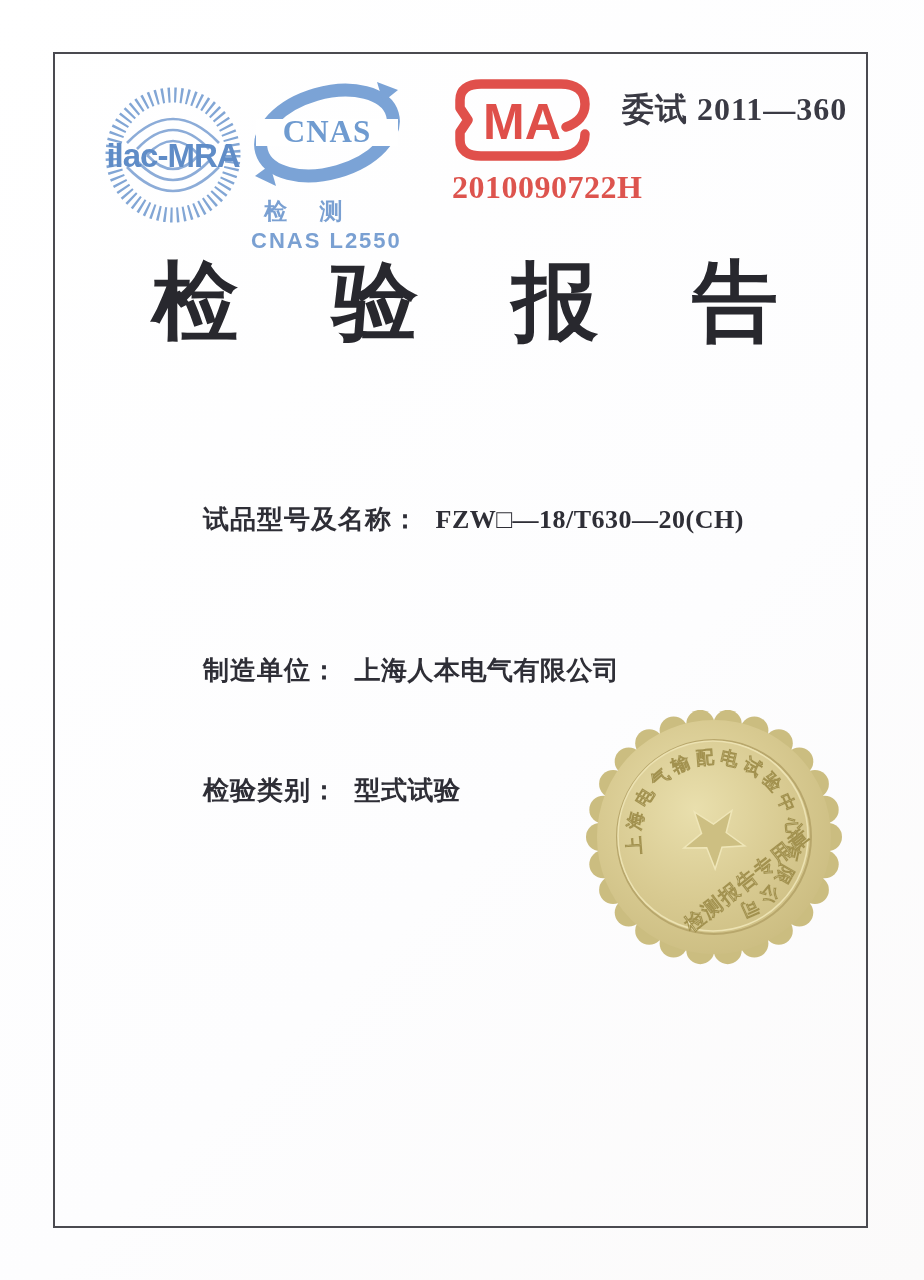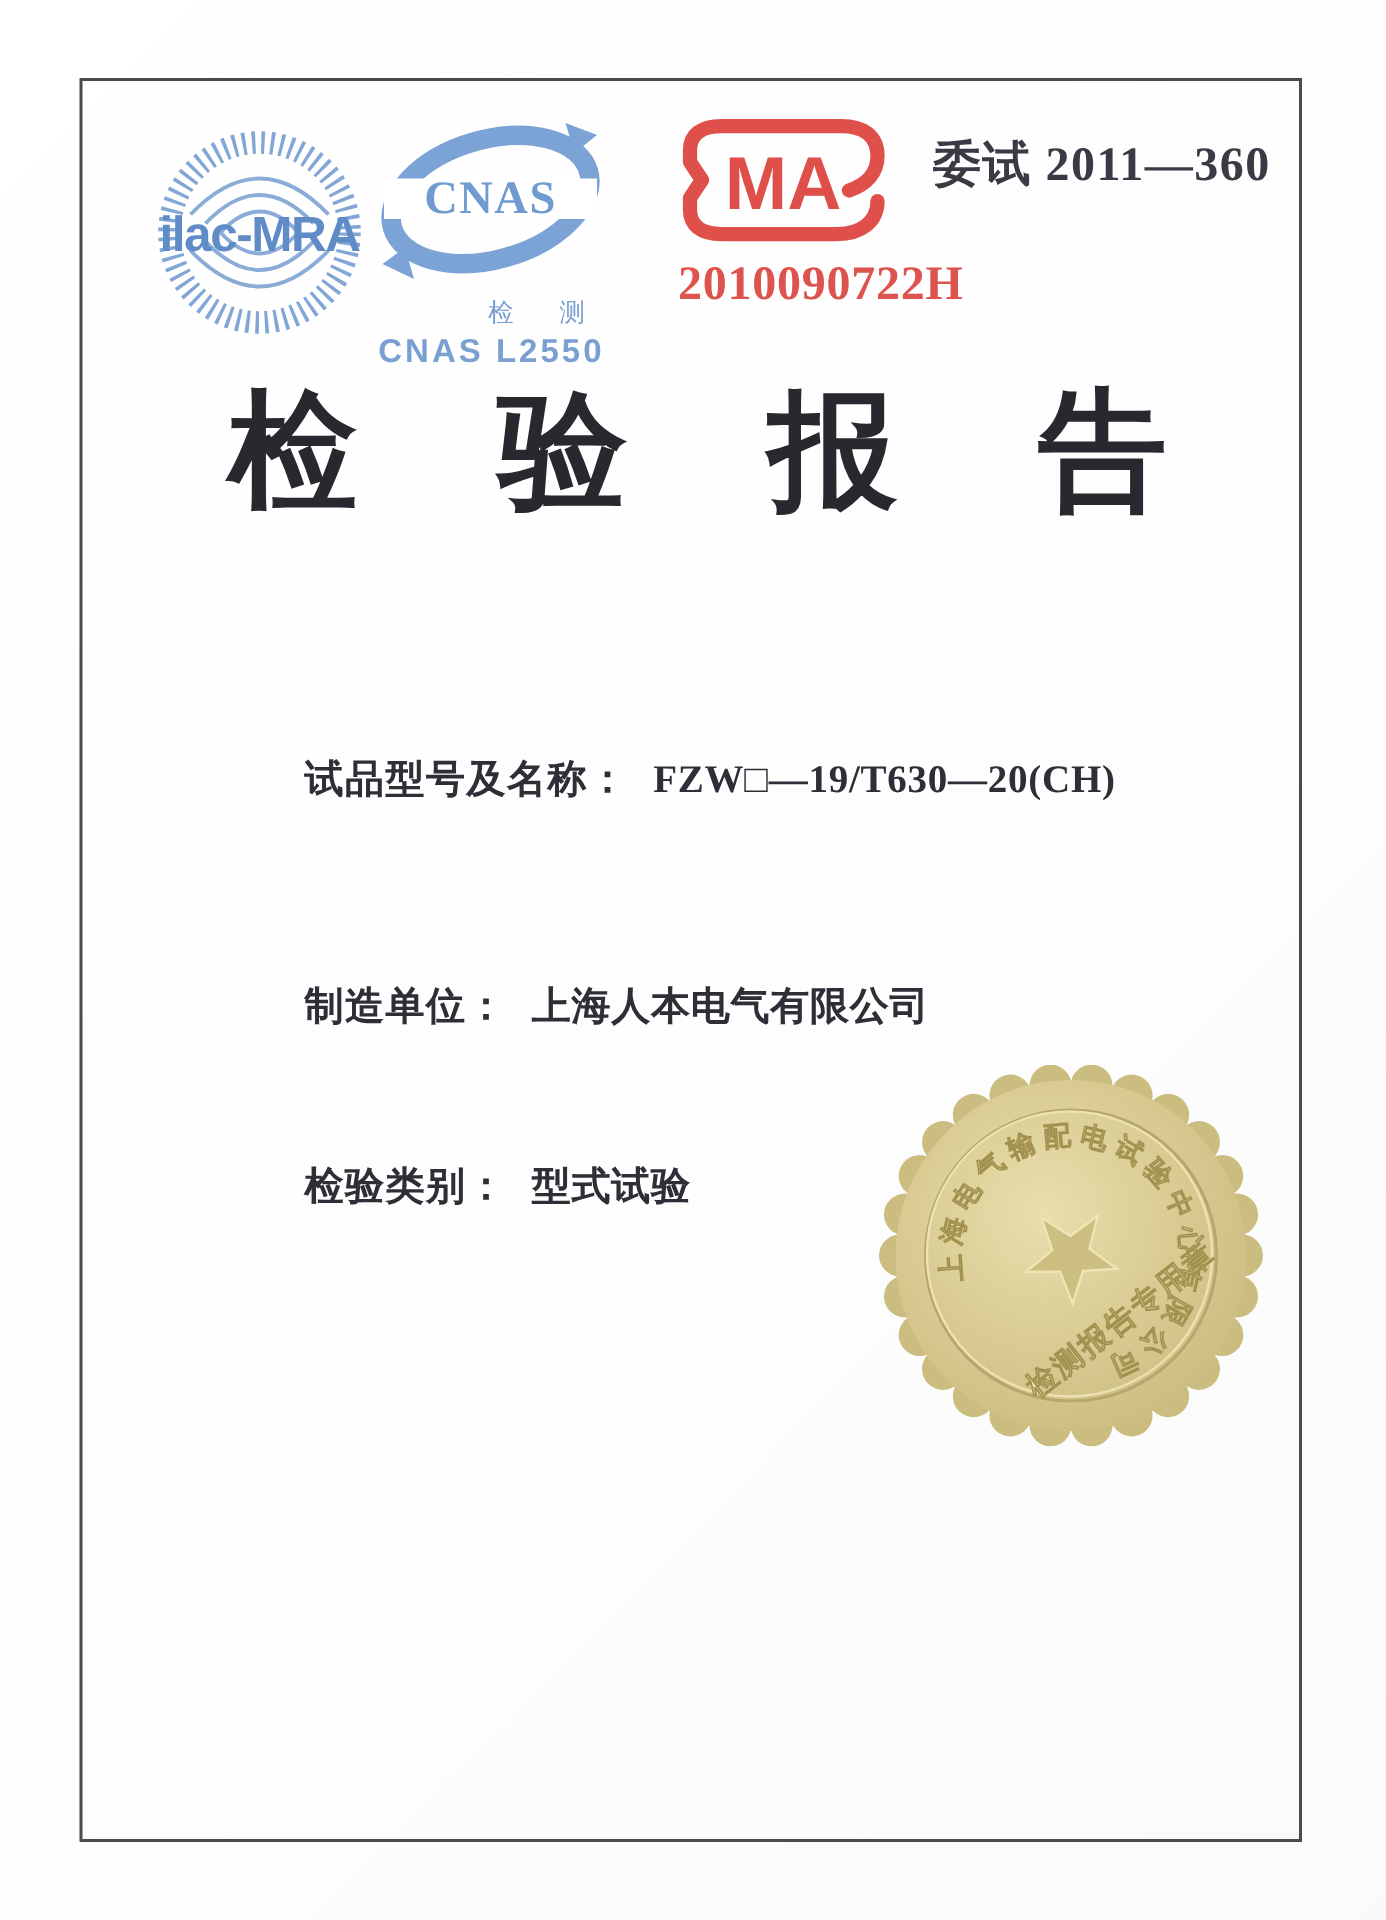--- a/index.html
+++ b/index.html
@@ -11,23 +11,23 @@
     overflow:hidden;
   }
   .frame {
     position:absolute; left:53px; top:52px; width:815px; height:1176px;
     border:2px solid #4a4a50;
   }
   .abs { position:absolute; }
 
   
   .logo-ilac { left:97px; top:83px; width:153px; height:146px; }
-  .logo-cnas { left:251px; top:79px; width:152px; text-align:right; }
-  .cnas-cn { margin-top:1px; font-family:"Liberation Sans",sans-serif; font-weight:normal;
-             font-size:17px; color:#7aa0d2; letter-spacing:13px; padding-left:13px; }
+  .logo-cnas { left:251px; top:79px; width:152px; text-align:left; }
+  .cnas-cn { margin-top:1px; font-family:"Liberation Sans",sans-serif; font-weight:bold;
+             font-size:23px; color:#7aa0d2; letter-spacing:13px; padding-left:13px; }
   .cnas-code { margin-top:1px; font-family:"Liberation Sans",sans-serif; font-weight:bold;
                font-size:22px; color:#7aa0d2; letter-spacing:2px; }
   .logo-cma { left:452px; top:77px; width:150px; }
   .cma-number { margin-top:2px; font-family:"Liberation Serif",serif; font-weight:700;
                 font-size:32px; color:#dd544e; letter-spacing:0.5px; }
   .doc-number { left:622px; top:88px; font-family:"Liberation Serif",serif; font-weight:700;
                 font-size:32px; color:#3a3a44; letter-spacing:1px; }
 
   
   .title-row { left:152px; top:256px; width:626px; height:92px;
@@ -100,21 +100,21 @@
 
   <div class="abs title-row">
     <span>检</span>
     <span>验</span>
     <span>报</span>
     <span>告</span>
   </div>
 
   <div class="abs field f-model">
     <span class="lbl">试品型号及名称：</span>
-    <span class="val">FZW□—19/T630—20(CH)</span>
+    <span class="val">FZW□—18/T630—20(CH)</span>
   </div>
 
   <div class="abs field f-manu">
     <span class="lbl">制造单位：</span>
     <span class="val">上海人本电气有限公司</span>
   </div>
 
   <div class="abs field f-type">
     <span class="lbl">检验类别：</span>
     <span class="val">型式试验</span>

